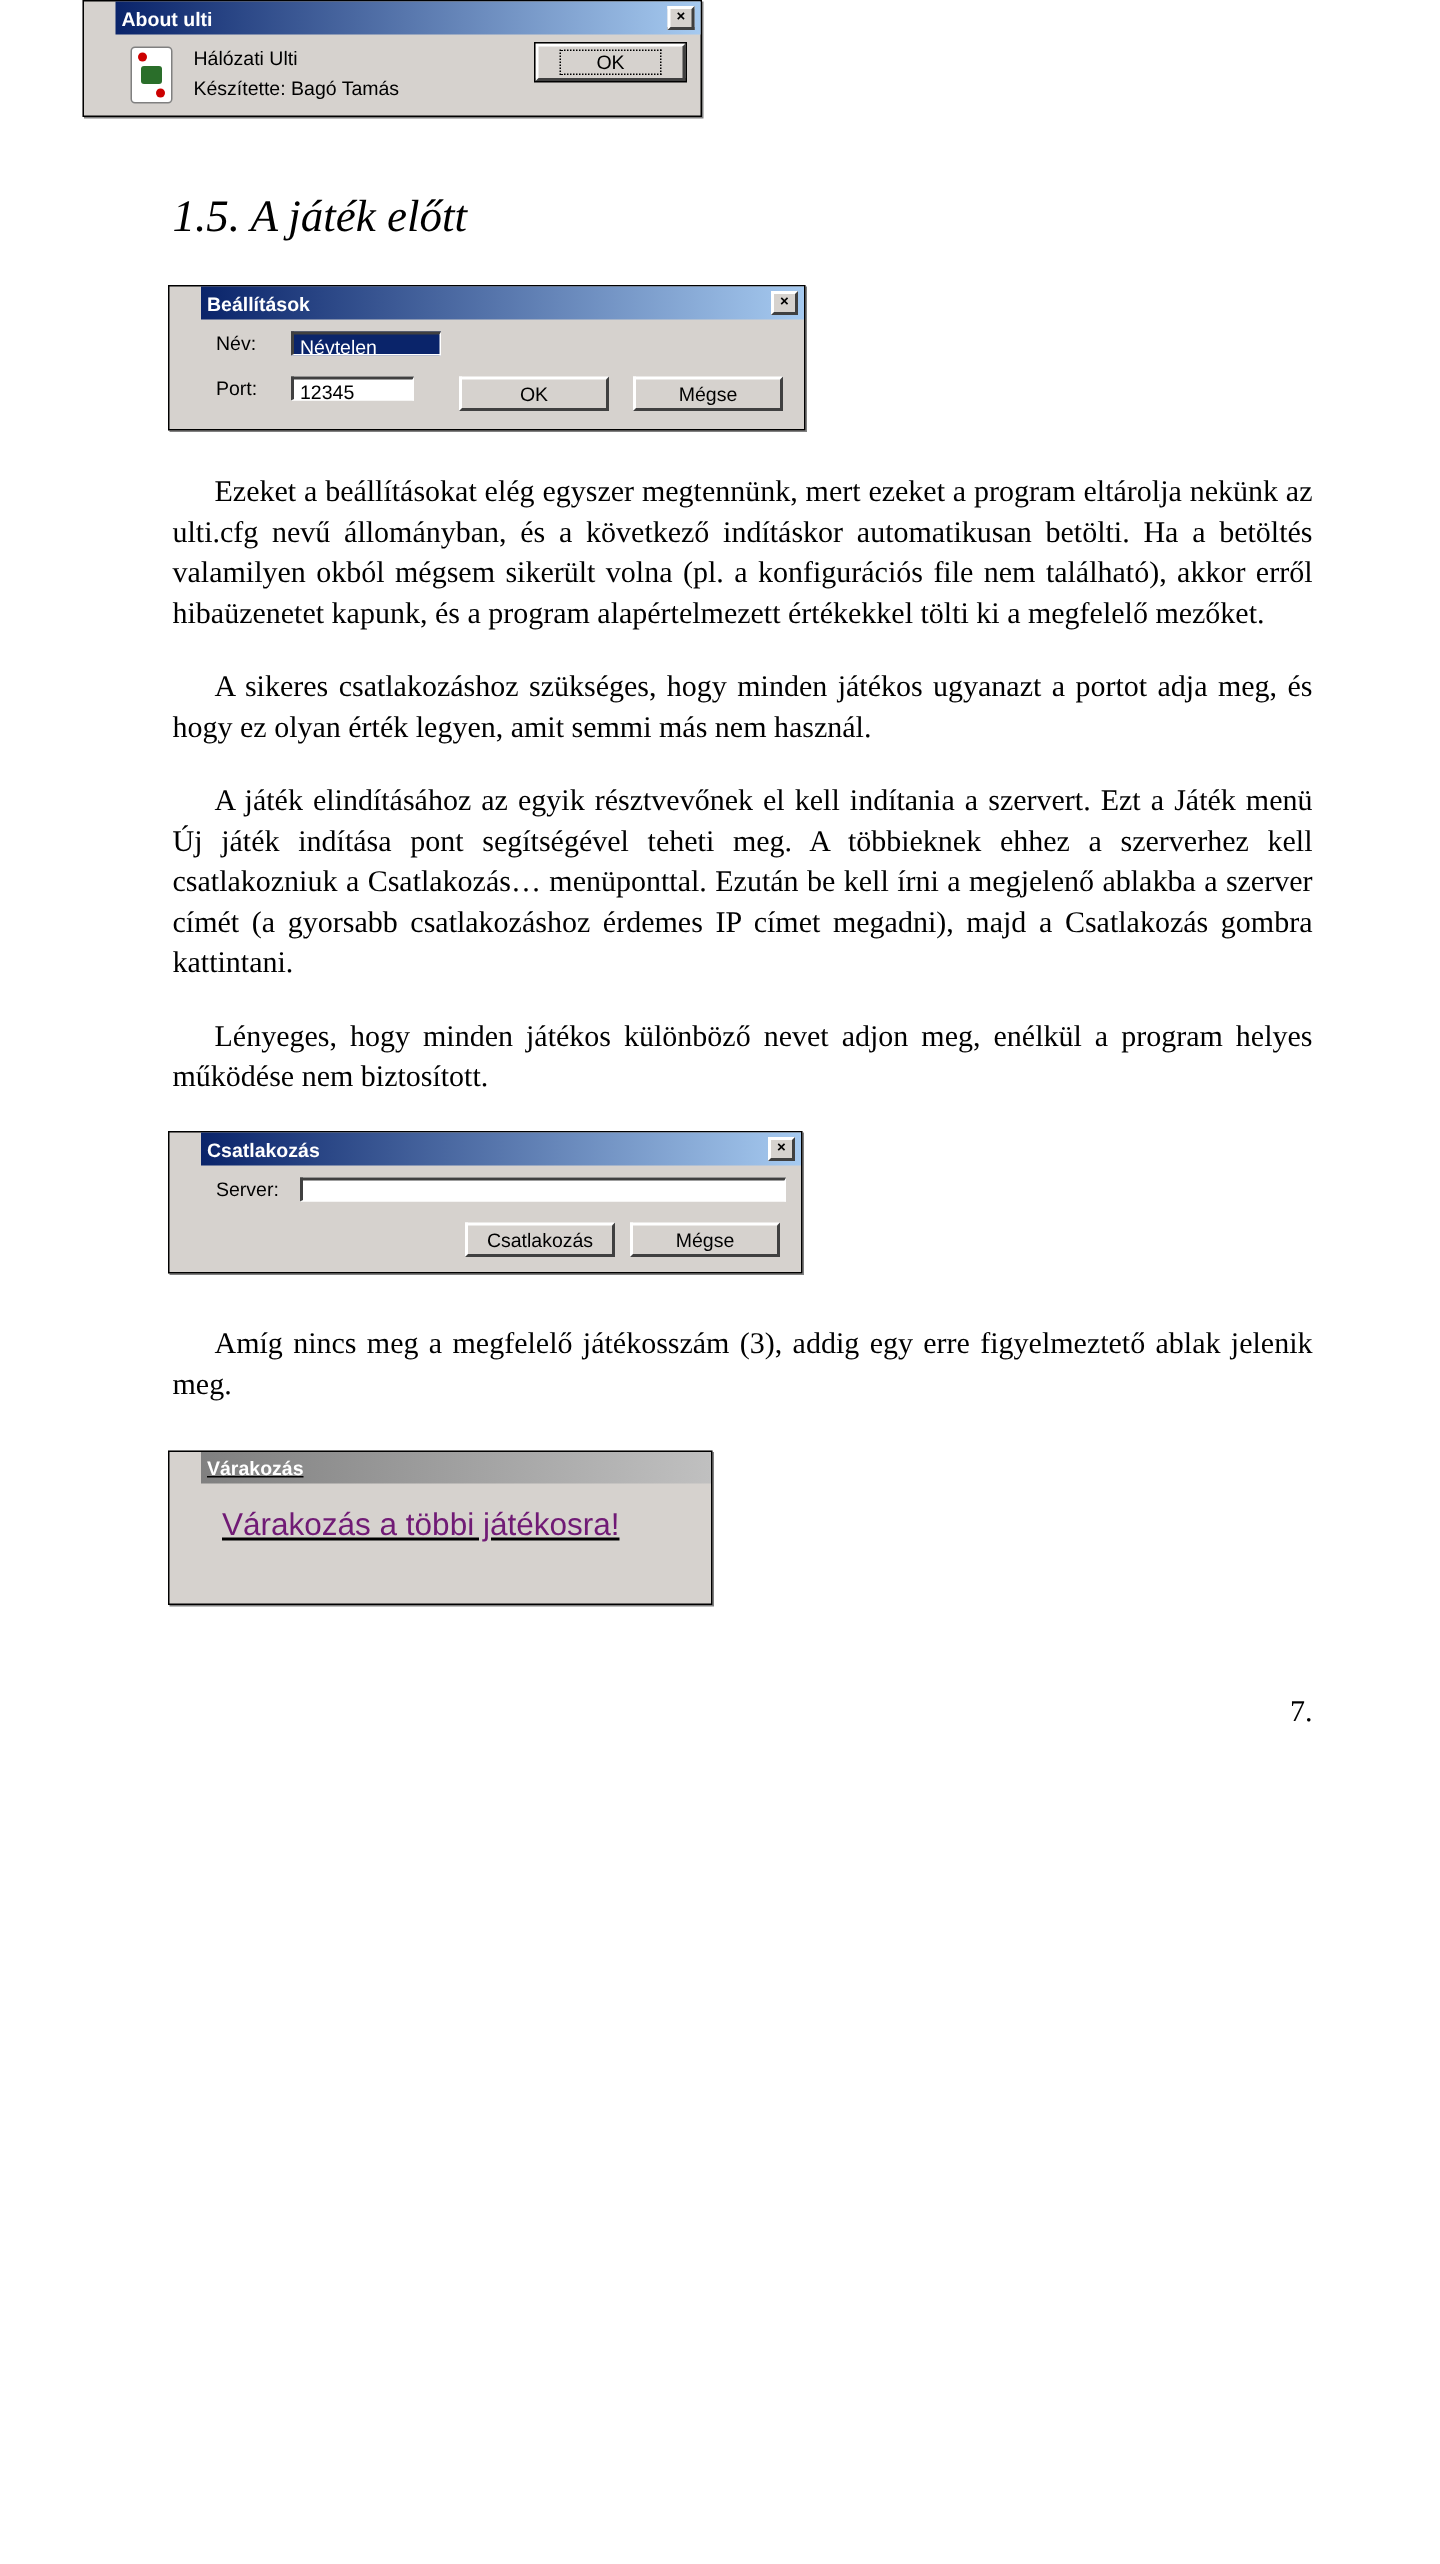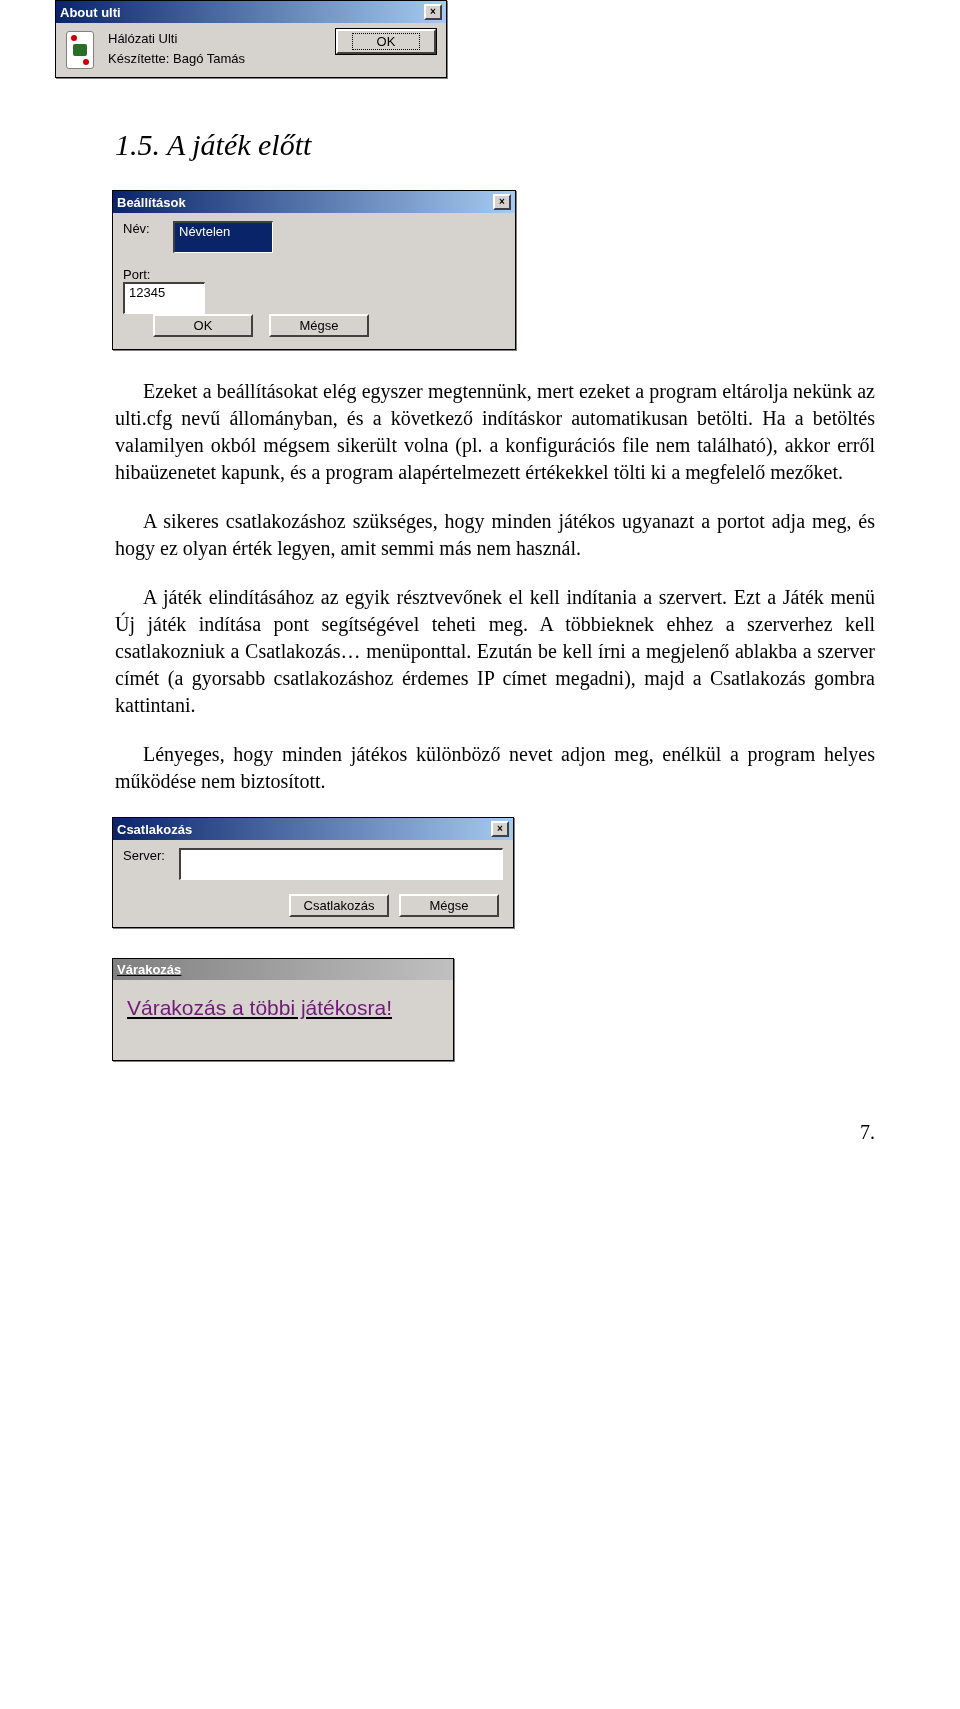--- a/index.html
+++ b/index.html
@@ -14,20 +14,21 @@
     box-sizing: border-box;
     width: 960px;
   }
   .win {
     font-family: Tahoma, Arial, sans-serif;
     font-size: 13px;
     background: #d6d2ce;
     border: 1px solid #000;
     box-shadow: 1px 1px 0 #808080;
     margin-bottom: 10px;
+    padding-left: 21px;
   }
   .win.about { width: 390px; margin-left: -60px; margin-top: 0; }
   .win.settings { width: 402px; margin-left: -3px; }
   .win.connect { width: 400px; margin-left: -3px; }
   .win.wait { width: 340px; margin-left: -3px; }
   .titlebar {
     background: linear-gradient(to right, #0a246a, #a6caf0);
     color: #fff;
     font-weight: bold;
     font-size: 13px;
@@ -69,21 +70,21 @@
     width: 50px;
     color: #000;
   }
   .txtbox {
     background: #fff;
     border-top: 2px solid #404040;
     border-left: 2px solid #404040;
     border-right: 1px solid #fff;
     border-bottom: 1px solid #fff;
     padding: 1px 4px;
-    height: 32px;
+    height: 16px;
     box-sizing: border-box;
     font-family: Tahoma, Arial, sans-serif;
     font-size: 13px;
   }
   .txtbox.sel {
     background: #0a246a;
     color: #fff;
   }
   .btn {
     background: #d6d2ce;
@@ -196,21 +197,21 @@
   <div class="win settings">
     <div class="titlebar">
       <span>Beállítások</span>
       <div class="closebox">×</div>
     </div>
     <div class="winbody">
       <div class="row" style="margin-bottom:14px;">
         <span class="lbl">Név:</span>
         <div class="txtbox sel" style="width:100px;">Névtelen</div>
       </div>
-      <div class="row" style="margin-bottom:2px;flex-direction:column;">
+      <div class="row" style="margin-bottom:2px;">
         <span class="lbl">Port:</span>
         <div class="txtbox" style="width:82px;">12345</div>
         <div style="flex:1;display:flex;justify-content:flex-start;gap:16px;margin-left:30px;">
           <div class="btn" style="width:100px;">OK</div>
           <div class="btn" style="width:100px;">Mégse</div>
         </div>
       </div>
     </div>
   </div>
 
@@ -229,20 +230,21 @@
         <span class="lbl" style="width:56px;">Server:</span>
         <div class="txtbox" style="flex:1;"></div>
       </div>
       <div class="btnrow" style="justify-content:flex-end;padding-right:4px;">
         <div class="btn" style="width:100px;">Csatlakozás</div>
         <div class="btn" style="width:100px;">Mégse</div>
       </div>
     </div>
   </div>
 
+  <p class="body-text indent" style="margin-top:34px;">Amíg nincs meg a megfelelő játékosszám (3), addig egy erre figyelmeztető ablak jelenik meg.</p>
 
   <div class="win wait" style="margin-top:30px;text-decoration:underline;">
     <div class="titlebar inactive">
       <span>Várakozás</span>
     </div>
     <div class="waitbody">Várakozás a többi játékosra!</div>
   </div>
 
   <div class="pagenum">7.</div>
 

